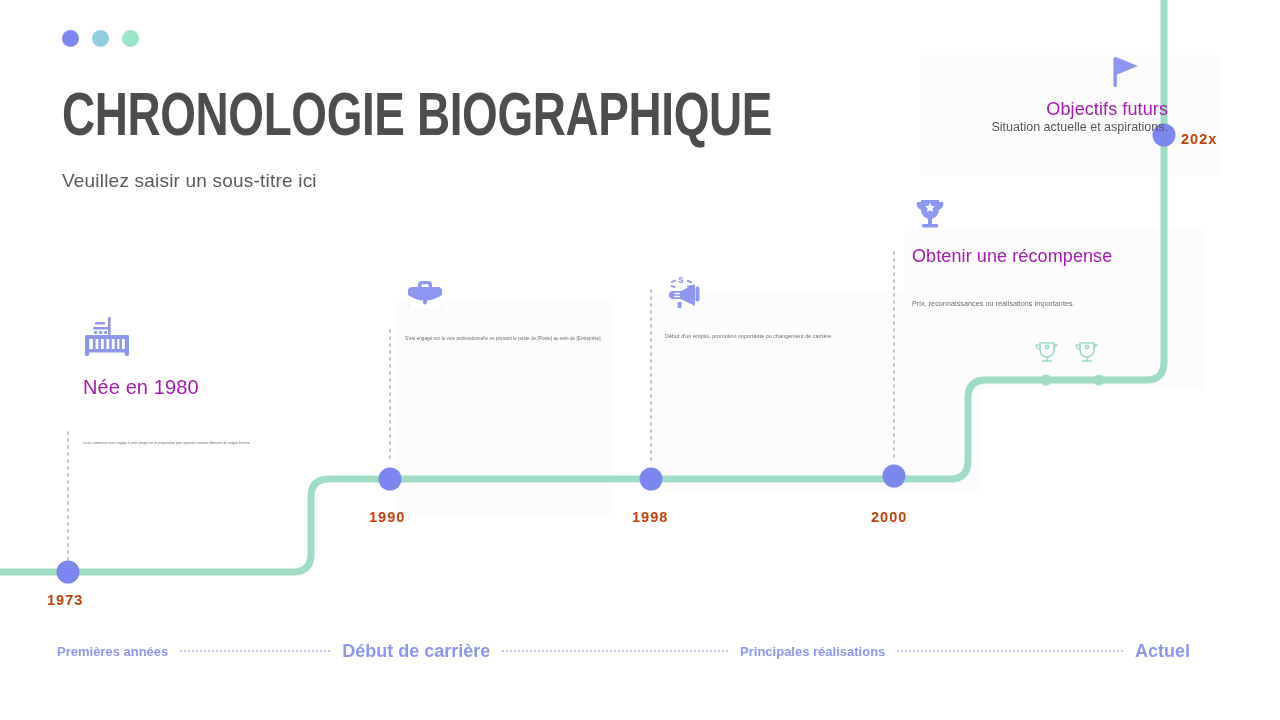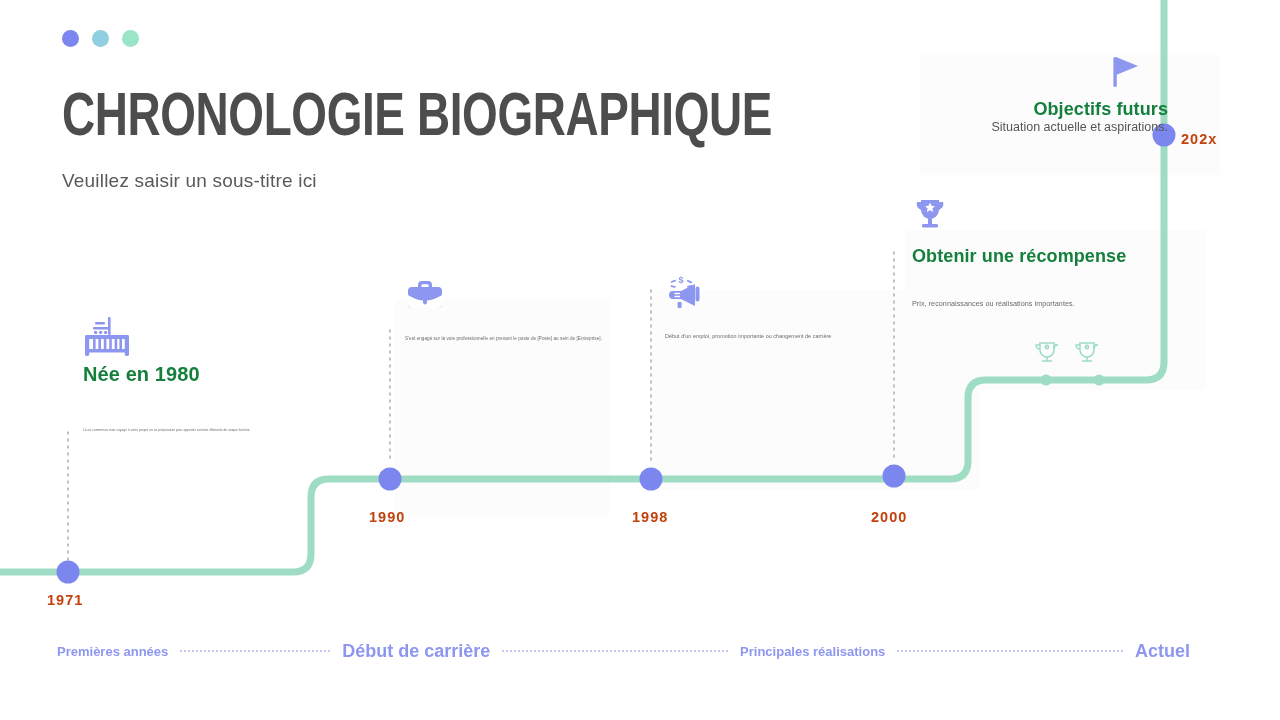--- a/index.html
+++ b/index.html
@@ -62,31 +62,31 @@
     width: 1280px; height: 720px;
     pointer-events: none;
   }
 
   
   .milestone { position: absolute; }
 
   .ms-icon { display: block; }
 
   .ms-title {
-    color: #15803d;
-    font-weight: bold;
+    color: #a21caf;
+    font-weight: normal;
     letter-spacing: 0.1px;
     white-space: nowrap;
   }
 
   .ms-desc { color: #6b6b6b; }
 
   
   .ms-1 { left: 83px;  top: 315px; }
-  .ms-1 .ms-title { font-size: 20px; margin-top: 4px; }
+  .ms-1 .ms-title { font-size: 20px; margin-top: 17px; }
   .ms-1 .ms-desc  { font-size: 3.2px; margin-top: 42px; letter-spacing: .05px; }
 
   .ms-2 { left: 405px; top: 276px; }
   .ms-2 .ms-title { font-size: 20px; margin-top: 16px; }
   .ms-2 .ms-desc  { font-size: 4.6px; margin-top: 22px; letter-spacing: .05px; }
 
   .ms-3 { left: 665px; top: 273px; }
   .ms-3 .ms-title { font-size: 20px; margin-top: 17px; }
   .ms-3 .ms-desc  { font-size: 5.4px; margin-top: 20px; letter-spacing: .05px; }
 
@@ -273,21 +273,21 @@
   <div class="flag-wrap">
     <svg class="ms-icon" width="36" height="34" viewBox="0 0 36 34">
       <path d="M6 2 L28 11 L6 20 z" fill="#8e97f0"></path>
       <rect x="3.4" y="2" width="3.4" height="30" rx="1.6" fill="#8e97f0"></rect>
     </svg>
   </div>
   <div class="ms-title">Objectifs futurs</div>
   <div class="ms-desc">Situation actuelle et aspirations.</div>
 </div>
 
-<div class="year year-1980">1971</div>
+<div class="year year-1980">1973</div>
 <div class="year year-1990">1990</div>
 <div class="year year-1998">1998</div>
 <div class="year year-2000">2000</div>
 <div class="year year-202x">202x</div>
 
 <div class="phase-bar">
   <span class="phase-label phase-sm">Premières années</span>
   <span class="phase-dots d1"></span>
   <span class="phase-label phase-lg">Début de carrière</span>
   <span class="phase-dots"></span>

